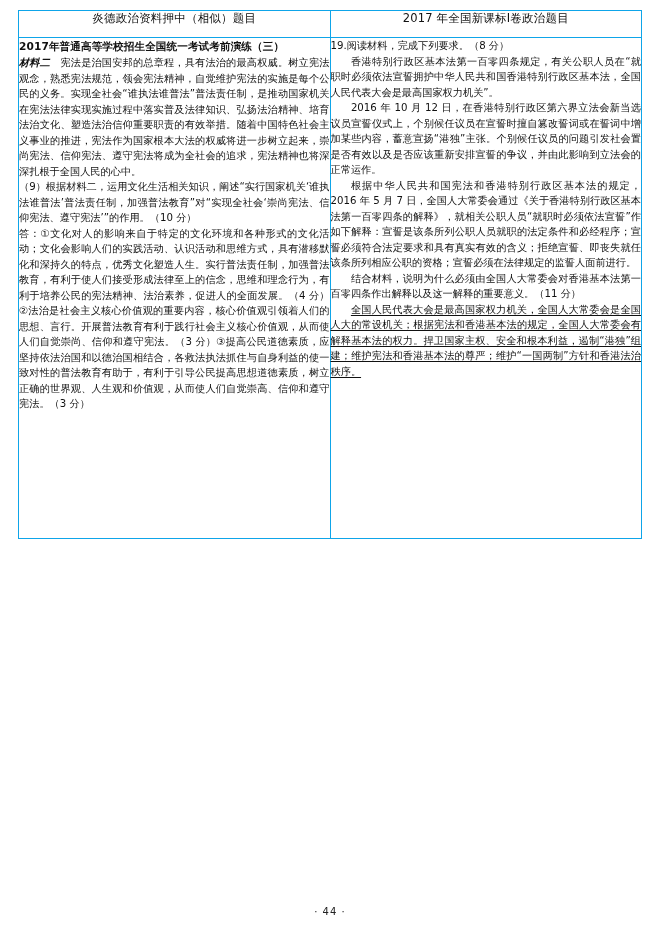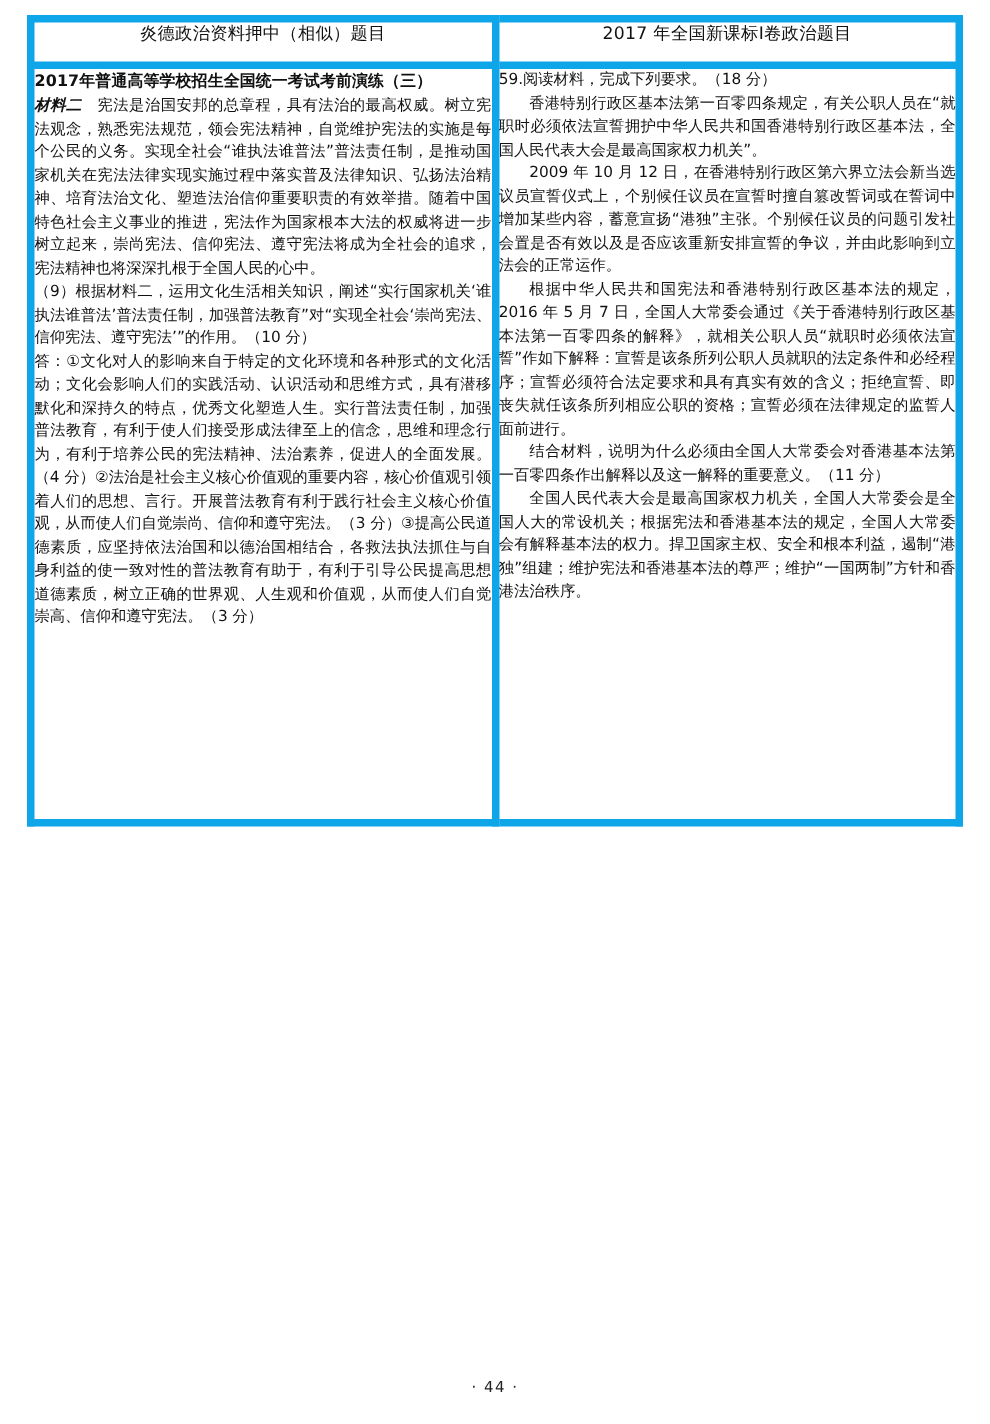--- a/index.html
+++ b/index.html
@@ -22,21 +22,21 @@
   }
   .doc-table {
     position: absolute;
     left: 18px;
     top: 10px;
     width: 624px;
     border-collapse: collapse;
     table-layout: fixed;
   }
   .doc-table td, .doc-table th {
-    border: 5px solid #0ea5e9;
+    border: 1px solid #0ea5e9;
     vertical-align: top;
     padding: 0;
   }
   .head-cell {
     height: 26px;
     text-align: center;
     font-size: 11.5px;
     font-weight: normal;
     padding: 5px 0 4px 0;
     letter-spacing: 0.2px;
@@ -65,28 +65,29 @@
   .para {
     margin: 0;
     text-align: justify;
   }
   .indent2 {
     text-indent: 2em;
   }
   .mat-label { font-weight: bold; font-style: italic; }
 
   .underline-block {
+    text-decoration: underline;
     text-underline-offset: 2px;
   }
 
   .page-number {
     position: absolute;
     left: 0;
     right: 0;
-    bottom: 18px;
+    bottom: 32px;
     text-align: center;
     font-size: 10px;
     color: #222222;
     letter-spacing: 1px;
   }
 </style>
 </head>
 <body>
 
 <div class="page">
@@ -98,23 +99,23 @@
       <th class="head-cell col-right">2017 年全国新课标Ⅰ卷政治题目</th>
     </tr>
     <tr>
       <td class="body-cell col-left">
         <p class="title-line">2017年普通高等学校招生全国统一考试考前演练（三）</p>
         <p class="para"><span class="mat-label">材料二</span><span>　宪法是治国安邦的总章程，具有法治的最高权威。树立宪法观念，熟悉宪法规范，领会宪法精神，自觉维护宪法的实施是每个公民的义务。实现全社会“谁执法谁普法”普法责任制，是推动国家机关在宪法法律实现实施过程中落实普及法律知识、弘扬法治精神、培育法治文化、塑造法治信仰重要职责的有效举措。随着中国特色社会主义事业的推进，宪法作为国家根本大法的权威将进一步树立起来，崇尚宪法、信仰宪法、遵守宪法将成为全社会的追求，宪法精神也将深深扎根于全国人民的心中。</span></p>
         <p class="para">（9）根据材料二，运用文化生活相关知识，阐述“实行国家机关‘谁执法谁普法’普法责任制，加强普法教育”对“实现全社会‘崇尚宪法、信仰宪法、遵守宪法’”的作用。（10 分）</p>
         <p class="para"><span>答：</span><span>①文化对人的影响来自于特定的文化环境和各种形式的文化活动；文化会影响人们的实践活动、认识活动和思维方式，具有潜移默化和深持久的特点，优秀文化塑造人生。实行普法责任制，加强普法教育，有利于使人们接受形成法律至上的信念，思维和理念行为，有利于培养公民的宪法精神、法治素养，促进人的全面发展。（4 分）②法治是社会主义核心价值观的重要内容，核心价值观引领着人们的思想、言行。开展普法教育有利于践行社会主义核心价值观，从而使人们自觉崇尚、信仰和遵守宪法。（3 分）③提高公民道德素质，应坚持依法治国和以德治国相结合，各救法执法抓住与自身利益的使一致对性的普法教育有助于，有利于引导公民提高思想道德素质，树立正确的世界观、人生观和价值观，从而使人们自觉崇高、信仰和遵守宪法。（3 分）</span></p>
       </td>
       <td class="body-cell col-right">
-        <p class="para"><span>59.</span><span>阅读材料，完成下列要求。（18 分）</span></p>
+        <p class="para"><span>19.</span><span>阅读材料，完成下列要求。（8 分）</span></p>
         <p class="para indent2">香港特别行政区基本法第一百零四条规定，有关公职人员在“就职时必须依法宣誓拥护中华人民共和国香港特别行政区基本法，全国人民代表大会是最高国家权力机关”。</p>
-        <p class="para indent2">2009 年 10 月 12 日，在香港特别行政区第六界立法会新当选议员宣誓仪式上，个别候任议员在宣誓时擅自篡改誓词或在誓词中增加某些内容，蓄意宣扬“港独”主张。个别候任议员的问题引发社会置是否有效以及是否应该重新安排宣誓的争议，并由此影响到立法会的正常运作。</p>
+        <p class="para indent2">2016 年 10 月 12 日，在香港特别行政区第六界立法会新当选议员宣誓仪式上，个别候任议员在宣誓时擅自篡改誓词或在誓词中增加某些内容，蓄意宣扬“港独”主张。个别候任议员的问题引发社会置是否有效以及是否应该重新安排宣誓的争议，并由此影响到立法会的正常运作。</p>
         <p class="para indent2">根据中华人民共和国宪法和香港特别行政区基本法的规定，2016 年 5 月 7 日，全国人大常委会通过《关于香港特别行政区基本法第一百零四条的解释》，就相关公职人员“就职时必须依法宣誓”作如下解释：宣誓是该条所列公职人员就职的法定条件和必经程序；宣誓必须符合法定要求和具有真实有效的含义；拒绝宣誓、即丧失就任该条所列相应公职的资格；宣誓必须在法律规定的监誓人面前进行。</p>
         <p class="para indent2">结合材料，说明为什么必须由全国人大常委会对香港基本法第一百零四条作出解释以及这一解释的重要意义。（11 分）</p>
         <p class="para indent2 underline-block">全国人民代表大会是最高国家权力机关，全国人大常委会是全国人大的常设机关；根据宪法和香港基本法的规定，全国人大常委会有解释基本法的权力。捍卫国家主权、安全和根本利益，遏制“港独”组建；维护宪法和香港基本法的尊严；维护“一国两制”方针和香港法治秩序。</p>
       </td>
     </tr>
   </tbody>
     </table>
 
   <div class="page-number">· 44 ·</div>
 

